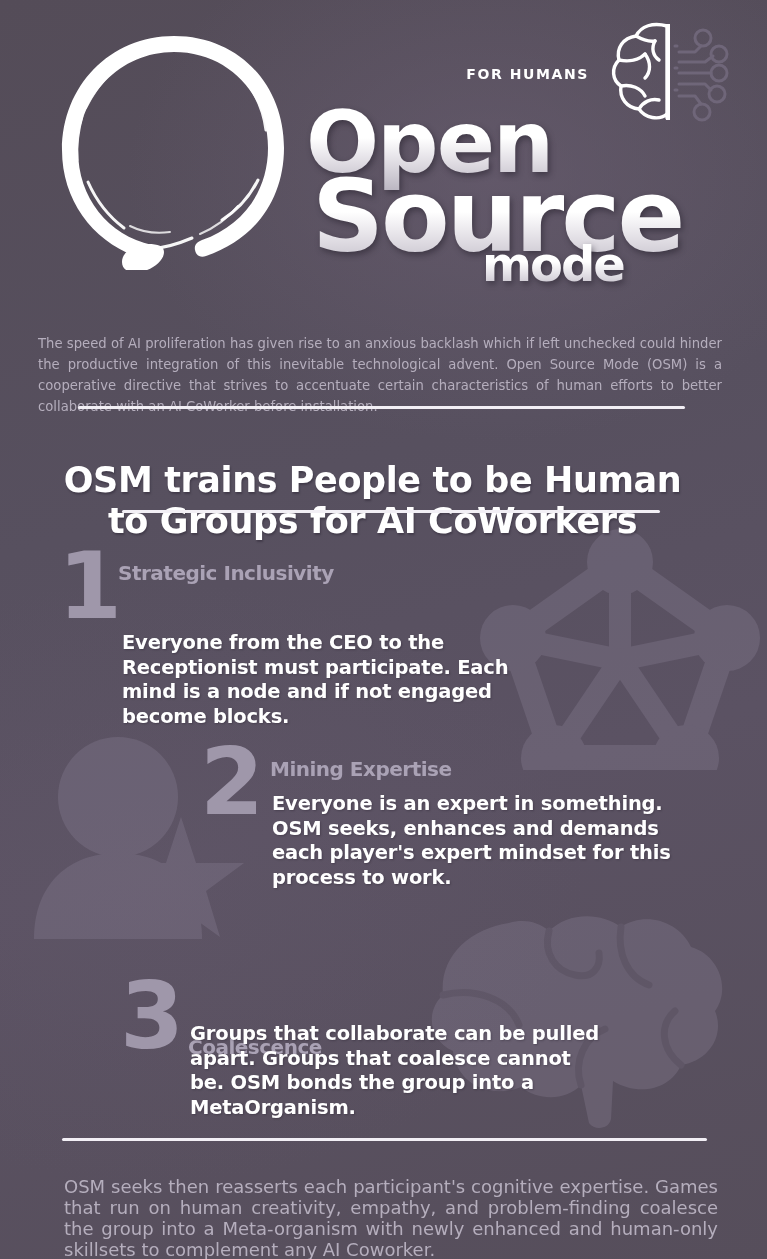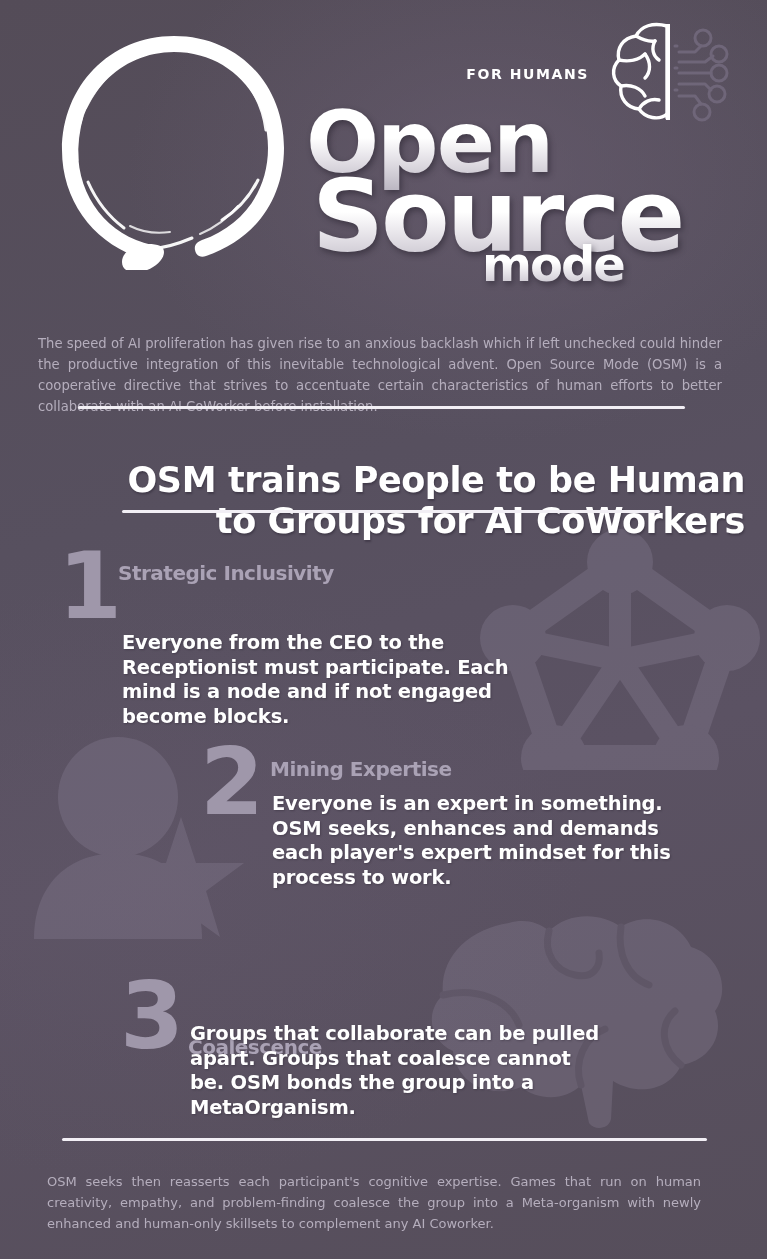--- a/index.html
+++ b/index.html
@@ -65,21 +65,21 @@
   .rule{
     position:absolute;height:3px;background:#f2eff5;border-radius:2px;
   }
   #rule-1{left:78px;top:406px;width:607px;}
   #rule-2{left:122px;top:510px;width:538px;}
   #rule-3{left:62px;top:1138px;width:645px;}
 
   
   #headline{
     position:absolute;left:0;top:420px;width:745px;
-    text-align:right;
+    text-align:center;
     font-family:"DejaVu Sans", sans-serif;
     font-weight:bold;font-size:35px;line-height:41px;
     letter-spacing:-0.4px;
     color:#ffffff;
     text-shadow:1px 2px 2px rgba(30,24,36,.35);
     margin-top:40px;
   }
 
   
   .section{position:absolute;}
@@ -113,23 +113,23 @@
   #sec-2{left:200px;top:744px;width:490px;}
   #sec-2 .sec-title{left:70px;top:8px;}
   #sec-2 .sec-body{left:72px;top:48px;width:420px;}
 
   #sec-3{left:120px;top:978px;width:480px;}
   #sec-3 .sec-title{left:68px;top:8px;margin-top:44px;}
   #sec-3 .sec-body{left:70px;top:44px;width:420px;}
 
   
   #footer{
-    position:absolute;left:47px;top:1158px;width:654px;
-    font-family:"DejaVu Sans", sans-serif;
-    font-size:13px;line-height:21px;
+    position:absolute;left:64px;top:1158px;width:654px;
+    font-family:"DejaVu Sans", sans-serif;
+    font-size:18px;line-height:21px;
     color:#b5aebd;
     text-align:justify;
   }
 </style>
 </head>
 <body>
 
 <div id="poster">
 
   <div class="wm" id="wm-network">

